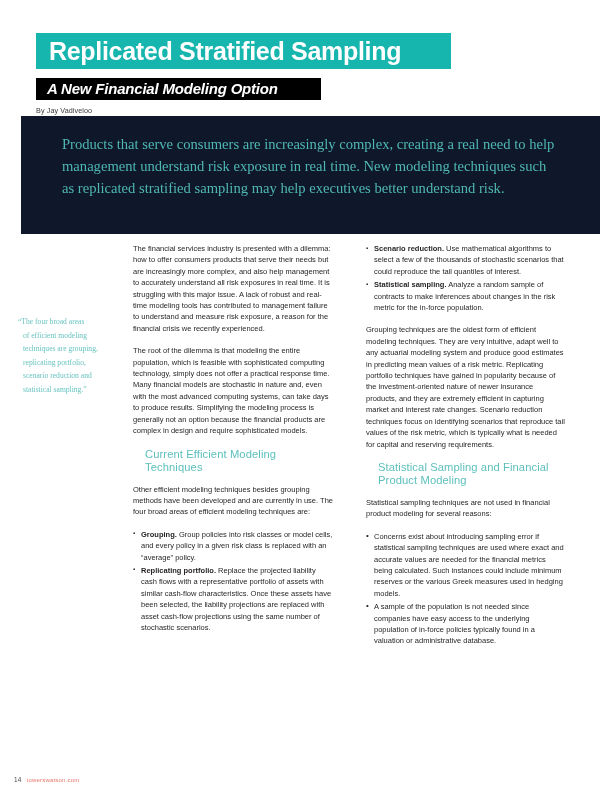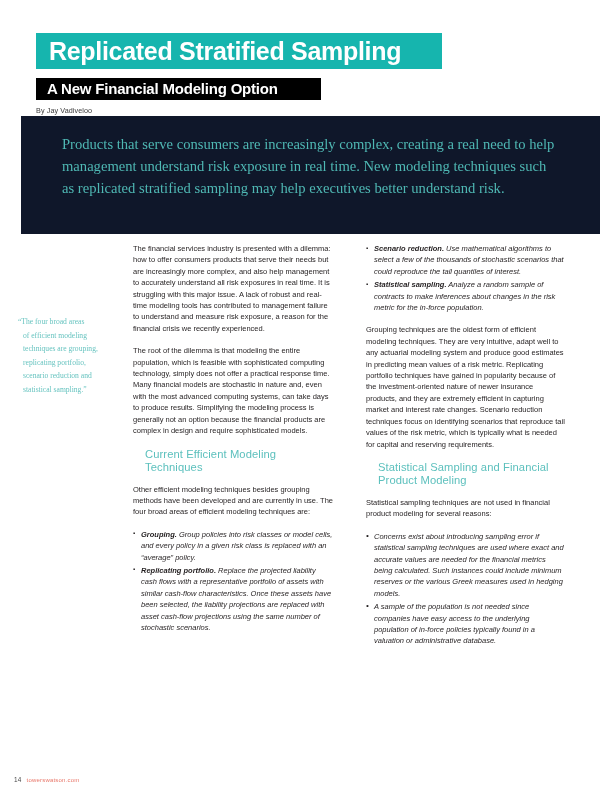--- a/index.html
+++ b/index.html
@@ -22,39 +22,41 @@
     top: 0;
     width: 612px;
   }
   .title-bar {
     position: absolute;
     left: 36px;
     top: 33px;
     width: 406px;
     height: 36px;
     background: #16b5ae;
+    padding-left: 9px;
   }
   .title-bar .title-text {
     position: absolute;
     left: 13px;
     top: 3px;
     color: #ffffff;
     font-size: 25px;
     font-weight: bold;
     letter-spacing: -0.3px;
     line-height: 30px;
     white-space: nowrap;
   }
   .subtitle-bar {
     position: absolute;
     left: 36px;
     top: 78px;
     width: 285px;
     height: 22px;
     background: #000000;
+    font-style: italic;
   }
   .subtitle-bar .subtitle-text {
     position: absolute;
     left: 11px;
     top: 2px;
     color: #ffffff;
     font-size: 15px;
     font-weight: bold;
     letter-spacing: -0.2px;
     line-height: 18px;
@@ -143,21 +145,20 @@
 
   ul.bullets {
     margin: 0 0 11px 0;
     padding: 0;
     list-style: none;
   }
   ul.bullets li {
     position: relative;
     padding-left: 8px;
     margin-bottom: 2px;
-    font-style: italic;
   }
   ul.bullets li:before {
     content: "\25AA";
     position: absolute;
     left: 0;
     top: -0.5px;
     font-size: 6px;
     color: #231f20;
   }
   ul.bullets.round li:before {

